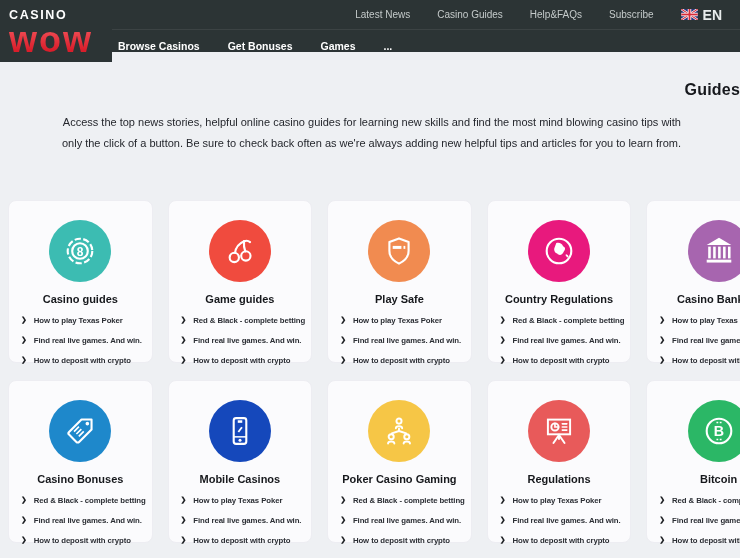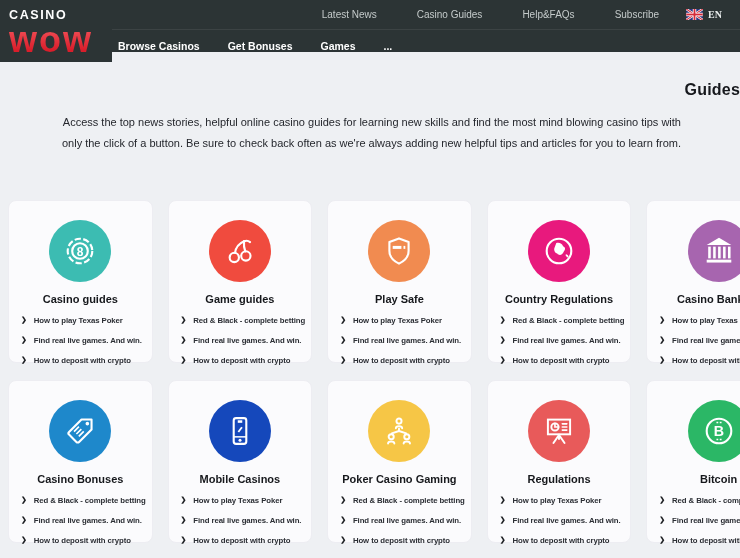--- a/index.html
+++ b/index.html
@@ -14,21 +14,21 @@
   
   .header { position:relative; height:52px; background:#2c3435; }
   .top-row {
     height:29px; display:flex; align-items:center; justify-content:flex-end;
     gap:27px; padding-right:18px;
   }
   .topnav-link {
     font-size:10px; color:#c4caca; text-decoration:none; cursor:pointer;
   }
   .lang { display:flex; align-items:center; gap:5px; cursor:pointer; }
-  .lang span { font-size:10px; font-weight:bold; color:#e8ecec;font-family:Liberation Serif, serif; }
+  .lang span { font-size:14px; font-weight:bold; color:#e8ecec; }
   .bottom-row {
     height:33px; display:flex; align-items:center;
     padding-left:118px; border-top:1px solid rgba(255,255,255,0.08);
   }
   .mainnav { display:flex; align-items:flex-end; }
   .mainnav-link {
     font-size:10.5px; font-weight:bold; color:#ffffff; text-decoration:none;
     margin-right:28px; cursor:pointer;
   }
   .nav-right { margin-left:auto; display:flex; align-items:center; gap:11px; padding-right:8px; }
@@ -92,21 +92,21 @@
 </head>
 <body>
 
 <header class="header">
   <div class="logo">
     <div class="logo-casino">CASINO</div>
     <div class="logo-wow">wow</div>
   </div>
 
   <div class="top-row">
-    <nav id="topnav" style="display:flex;gap:40px;">
+    <nav id="topnav" style="display:flex;gap:27px;">
         <a class="topnav-link">Latest News</a>
         <a class="topnav-link">Casino Guides</a>
         <a class="topnav-link">Help&amp;FAQs</a>
         <a class="topnav-link">Subscribe</a>
       </nav>
     <div class="lang">
       <svg width="17" height="11" viewBox="0 0 18 12">
         <rect width="18" height="12" fill="#2a3580"></rect>
         <path d="M0 0 L18 12 M18 0 L0 12" stroke="#ffffff" stroke-width="2.6"></path>
         <path d="M0 0 L18 12 M18 0 L0 12" stroke="#d52b3a" stroke-width="1.1"></path>

